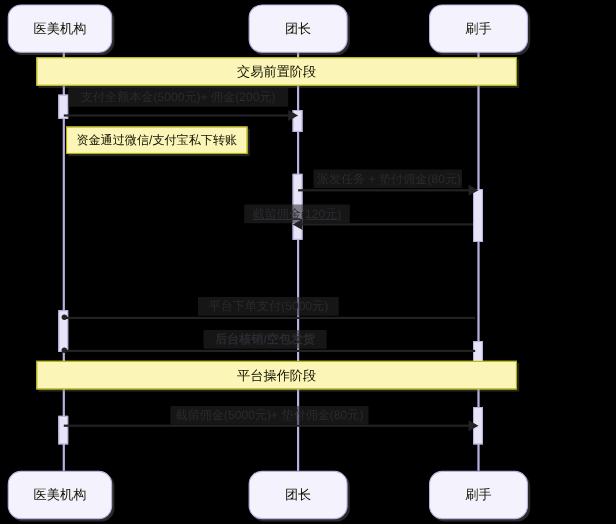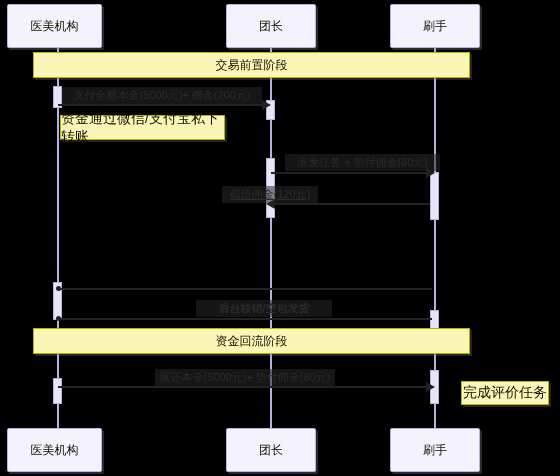--- a/index.html
+++ b/index.html
@@ -9,21 +9,21 @@
     font-family: "Liberation Sans", "DejaVu Sans", sans-serif;
     overflow: hidden;
   }
   #canvas { position: relative; width: 560px; height: 476px; }
 
   
   .actor-box {
     position: absolute;
     background: #f4f2fd;
     border: 1px solid #b9b2e0;
-    border-radius: 2px;
+    border-radius: 12px;
     display: flex; align-items: center; justify-content: center;
     color: #131300;
     font-size: 12px;
     box-shadow: 2px 2px 0 rgba(120,120,120,0.35);
   }
 
   
   .lifeline {
     position: absolute;
     width: 2px;
@@ -79,21 +79,21 @@
     padding: 1px 3px;
     border-radius: 1px;
   }
 
   
   .note-box {
     position: absolute;
     background: #fbf6b8;
     border: 1px solid #b5b500;
     display: flex; align-items: center; justify-content: center;
-    font-size: 14px;
+    font-size: 11px;
     color: #131300;
     box-shadow: 2px 2px 0 rgba(120,120,120,0.30);
   }
 </style>
 </head>
 <body>
 
 <div id="canvas">
 
   <div class="lifeline" style="left:57px; top:47px; height:381px;"></div>
@@ -114,59 +114,57 @@
     <span>交易前置阶段</span>
   </div>
 
   <div class="activation" style="left:53px; top:86px; height:22px;"></div>
   <div class="activation" style="left:266px; top:100px; height:20px;"></div>
   <div class="activation" style="left:266px; top:158px; height:60px;"></div>
   <div class="activation" style="left:430px; top:172px; height:48px;"></div>
 
   <div class="msg-line" style="left:58px; top:104px; width:205px;"></div>
   <div class="msg-arrow right" style="left:262px; top:100px;"></div>
-  <div class="msg-label" style="left:62px; top:87px; width:200px;">支付全额本金(5000元)+ 佣金(200元)</div>
+  <div class="msg-label" style="left:62px; top:80px; width:200px;">支付全额本金(5000元)+ 佣金(200元)</div>
 
   <div class="note-box" style="left:60px; top:115px; width:165px; height:25px;">
     <span>资金通过微信/支付宝私下转账</span>
   </div>
 
   <div class="msg-line" style="left:271px; top:172px; width:156px;"></div>
   <div class="msg-arrow right" style="left:426px; top:168px;"></div>
-  <div class="msg-label" style="left:285px; top:154px; width:155px;">派发任务 + 垫付佣金(80元)</div>
+  <div class="msg-label" style="left:285px; top:154px; width:135px;">派发任务 + 垫付佣金(80元)</div>
 
   <div class="msg-line" style="left:272px; top:203px; width:158px;"></div>
   <div class="msg-arrow left" style="left:266px; top:199px;"></div>
   <div class="msg-label" style="left:222px; top:186px; width:96px;text-decoration:underline;">截留佣金(120元)</div>
 
 
   <div class="activation" style="left:53px; top:282px; height:38px;"></div>
   <div class="activation" style="left:430px; top:310px; height:26px;"></div>
 
   <div class="msg-line" style="left:58px; top:288px; width:374px;"></div>
   <div class="msg-dot" style="left:56px; top:286px;"></div>
+  <div class="msg-label" style="left:180px; top:270px; width:128px;">平台下单支付(5000元)</div>
 
   <div class="msg-line" style="left:58px; top:318px; width:374px;"></div>
   <div class="msg-dot" style="left:56px; top:316px;"></div>
-  <div class="msg-label" style="left:196px; top:300px; width:136px;font-weight:bold;">后台核销/空包发货</div>
+  <div class="msg-label" style="left:185px; top:300px; width:112px;font-weight:bold;">后台核销/空包发货</div>
 
   <div class="phase-bar" style="left:33px; top:328px; width:437px; height:26px;">
-    <span>资金回流阶段</span>
+    <span>平台操作阶段</span>
   </div>
 
   <div class="activation" style="left:53px; top:378px; height:26px;"></div>
   <div class="activation" style="left:430px; top:370px; height:34px;"></div>
 
   <div class="msg-line" style="left:58px; top:386px; width:370px;"></div>
   <div class="msg-arrow right" style="left:426px; top:382px;"></div>
-  <div class="msg-label" style="left:155px; top:369px; width:180px;">返还本金(5000元)+ 垫付佣金(80元)</div>
+  <div class="msg-label" style="left:155px; top:369px; width:180px;">截留佣金(5000元)+ 垫付佣金(80元)</div>
 
-  <div class="note-box" style="left:461px; top:381px; width:88px; height:24px;">
-    <span>完成评价任务</span>
-  </div>
 
   <div class="actor-box" style="left:7px; top:428px; width:95px; height:44px;">
     <span>医美机构</span>
   </div>
   <div class="actor-box" style="left:226px; top:428px; width:90px; height:44px;">
     <span>团长</span>
   </div>
   <div class="actor-box" style="left:390px; top:428px; width:90px; height:44px;">
     <span>刷手</span>
   </div>

